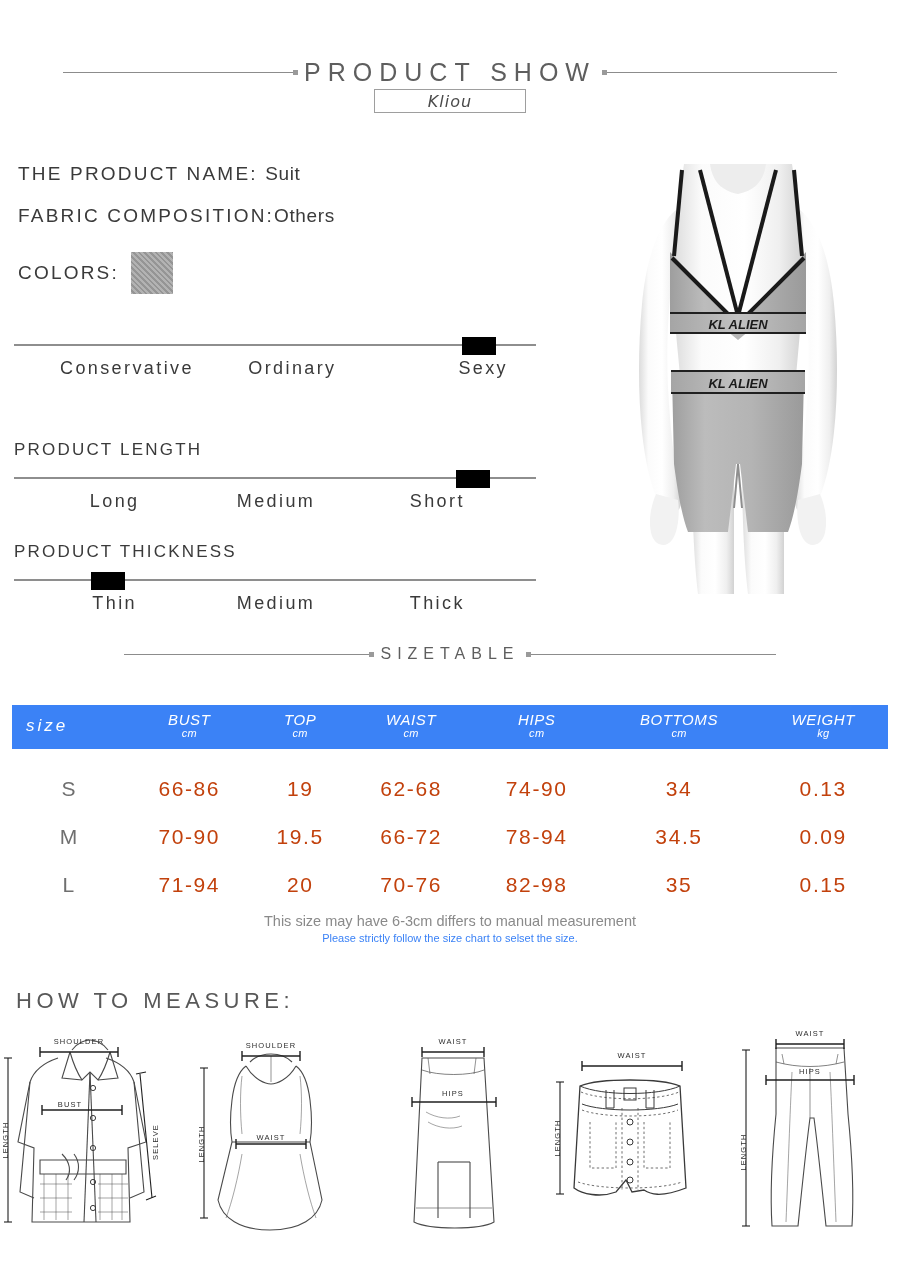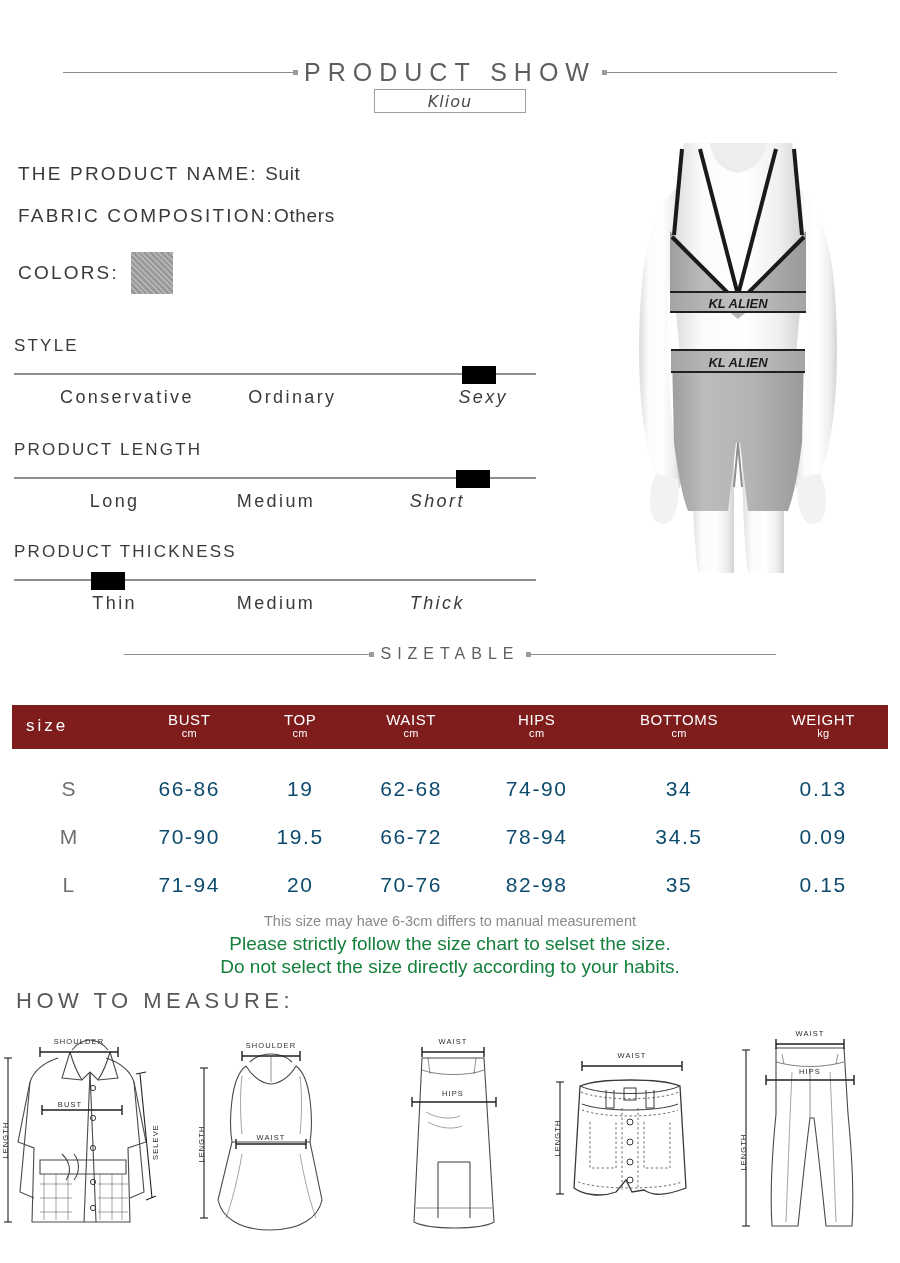--- a/index.html
+++ b/index.html
@@ -104,46 +104,46 @@
   }
   .ticks span {
     flex: 1 1 0;
     text-align: center;
     font-size: 18px;
     letter-spacing: 2.4px;
     color: #3a3a3a;
     margin-left: 40px;
   }
   .ticks span:first-child { text-align: left; padding-left: 6px; }
-  .ticks span:last-child  { text-align: right; padding-right: 28px; font-style: italic; }
+  .ticks span:last-child  { text-align: right; padding-right: 28px; }
   #group-length .ticks span:first-child,
   #group-thickness .ticks span:first-child { text-align: center; padding-left: 0; }
   #group-length .ticks span:last-child,
   #group-thickness .ticks span:last-child { text-align: center; padding-right: 38px; }
 
   
   #product-photo {
     position: absolute;
-    left: 588px; top: 143px;
+    left: 588px; top: 164px;
     width: 300px; height: 470px;
     background: #fef9c3;
   }
 
   
   #sizetable-heading { position: absolute; top: 645px; left: 0; }
   #sizetable-heading .htxt { font-size: 16px; letter-spacing: 6px; }
   #sizetable-heading .line { flex: 0 0 245px; }
 
   #size-table {
     position: absolute;
     top: 705px; left: 12px;
     width: 876px;
     border-collapse: collapse;
   }
-  #size-table thead tr { background: #7f1d1d; }
+  #size-table thead tr { background: #3b82f6; font-style: italic; }
   #size-table thead th {
     color: #ffffff;
     font-weight: 400;
     padding: 7px 0 9px;
     font-size: 15px;
     letter-spacing: 0.6px;
     text-align: center;
     line-height: 1.08;
   }
   #size-table thead th .unit {
@@ -152,42 +152,42 @@
     letter-spacing: .3px;
   }
   #size-table thead th:first-child {
     text-align: left;
     padding-left: 14px;
     font-size: 17px;
     letter-spacing: 3px;
   }
   #size-table tbody td {
     text-align: center;
-    color: #0c4a6e;
+    color: #c2410c;
     font-size: 21px;
     letter-spacing: 1.6px;
     padding: 12px 0;
   }
   #size-table tbody tr:first-child td { padding-top: 28px; }
   #size-table tbody td:first-child { color: #6f6f6f; }
 
   .note-block {
     position: absolute;
     top: 912px; left: 0;
     width: 900px;
     text-align: center;
   }
   .note-grey {
     color: #8a8a8a;
     font-size: 14.5px;
     line-height: 1.35;
   }
   .note-red {
-    color: #15803d;
-    font-size: 19px;
+    color: #3b82f6;
+    font-size: 11px;
     line-height: 1.25;
   }
 
   
   #how-to-measure-title {
     position: absolute;
     top: 988px; left: 16px;
     font-size: 22px;
     letter-spacing: 4.5px;
     color: #585858;
@@ -223,21 +223,20 @@
 </div>
 <div class="spec" id="spec-fabric">
   <span>FABRIC COMPOSITION:</span><span class="val">Others</span>
 </div>
 <div class="spec" id="spec-colors">
   <span>COLORS:</span>
 </div>
 <div class="swatch"></div>
 
 <div class="slider-group" id="group-style">
-  <div class="slider-title">STYLE</div>
   <div class="track">
     <div class="bar"></div>
     <div class="marker" id="marker-style" style="left: 89%;"></div>
   </div>
   <div class="ticks">
     <span>Conservative</span>
     <span>Ordinary</span>
     <span>Sexy</span>
   </div>
 </div>
@@ -408,21 +407,20 @@
       <td>82-98</td>
       <td>35</td>
       <td>0.15</td>
     </tr>
   </tbody>
 </table>
 
 <div class="note-block">
   <div class="note-grey">This size may have 6-3cm differs to manual measurement</div>
   <div class="note-red">Please strictly follow the size chart to selset the size.</div>
-  <div class="note-red">Do not select the size directly according to your habits.</div>
 </div>
 
 <div id="how-to-measure-title">HOW TO MEASURE:</div>
 
 <div id="measure-row">
 
   <div class="measure-fig">
     <svg viewBox="0 0 180 241">
       <g fill="none" stroke="#4a4a4a" stroke-width="1.1">
 

